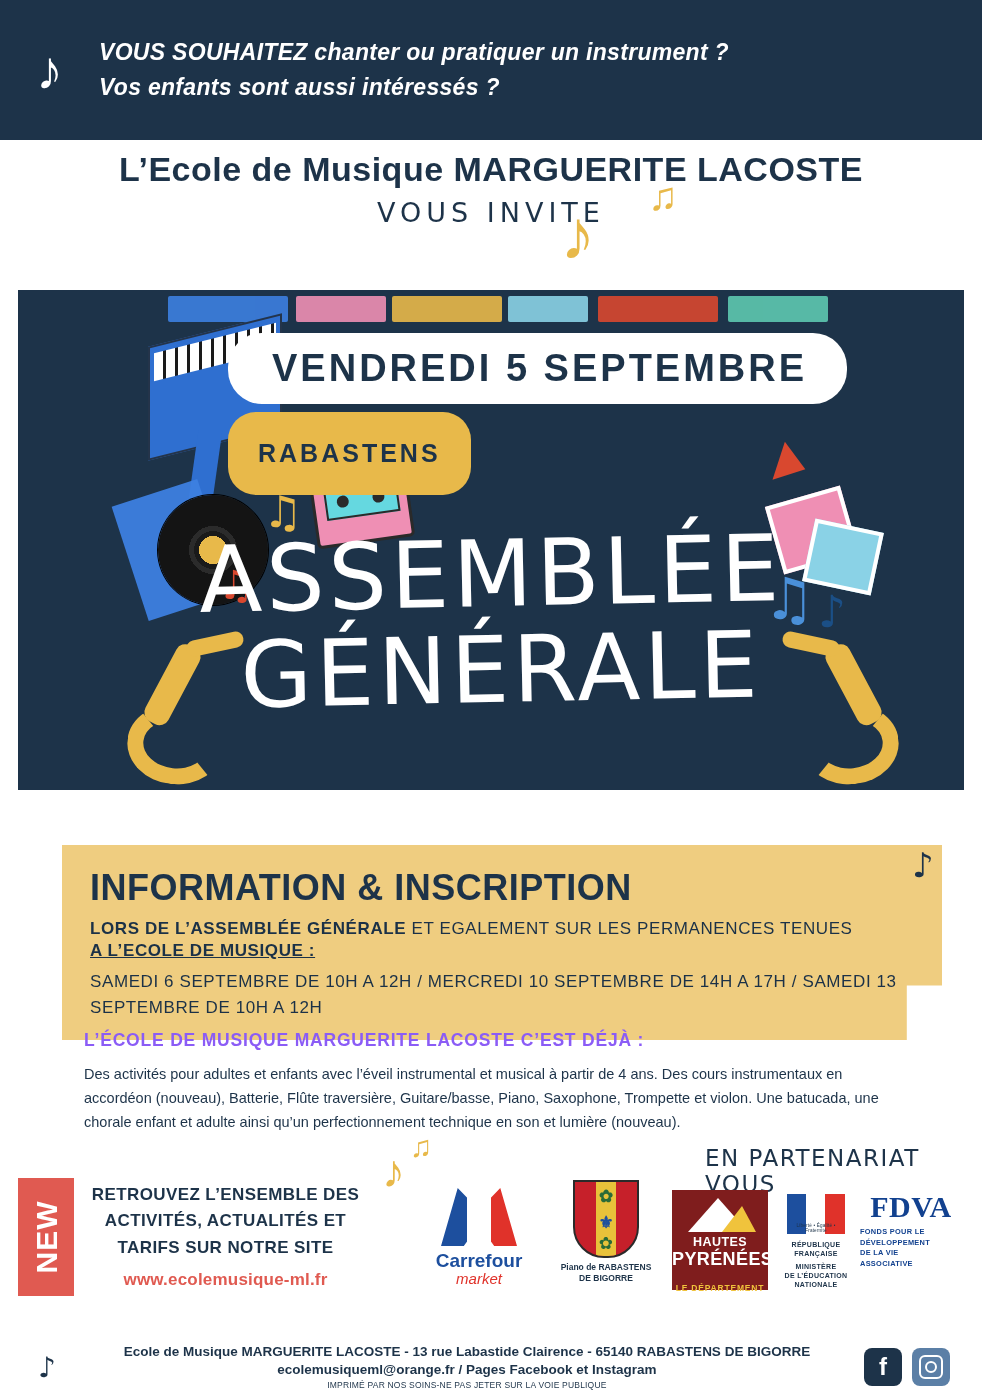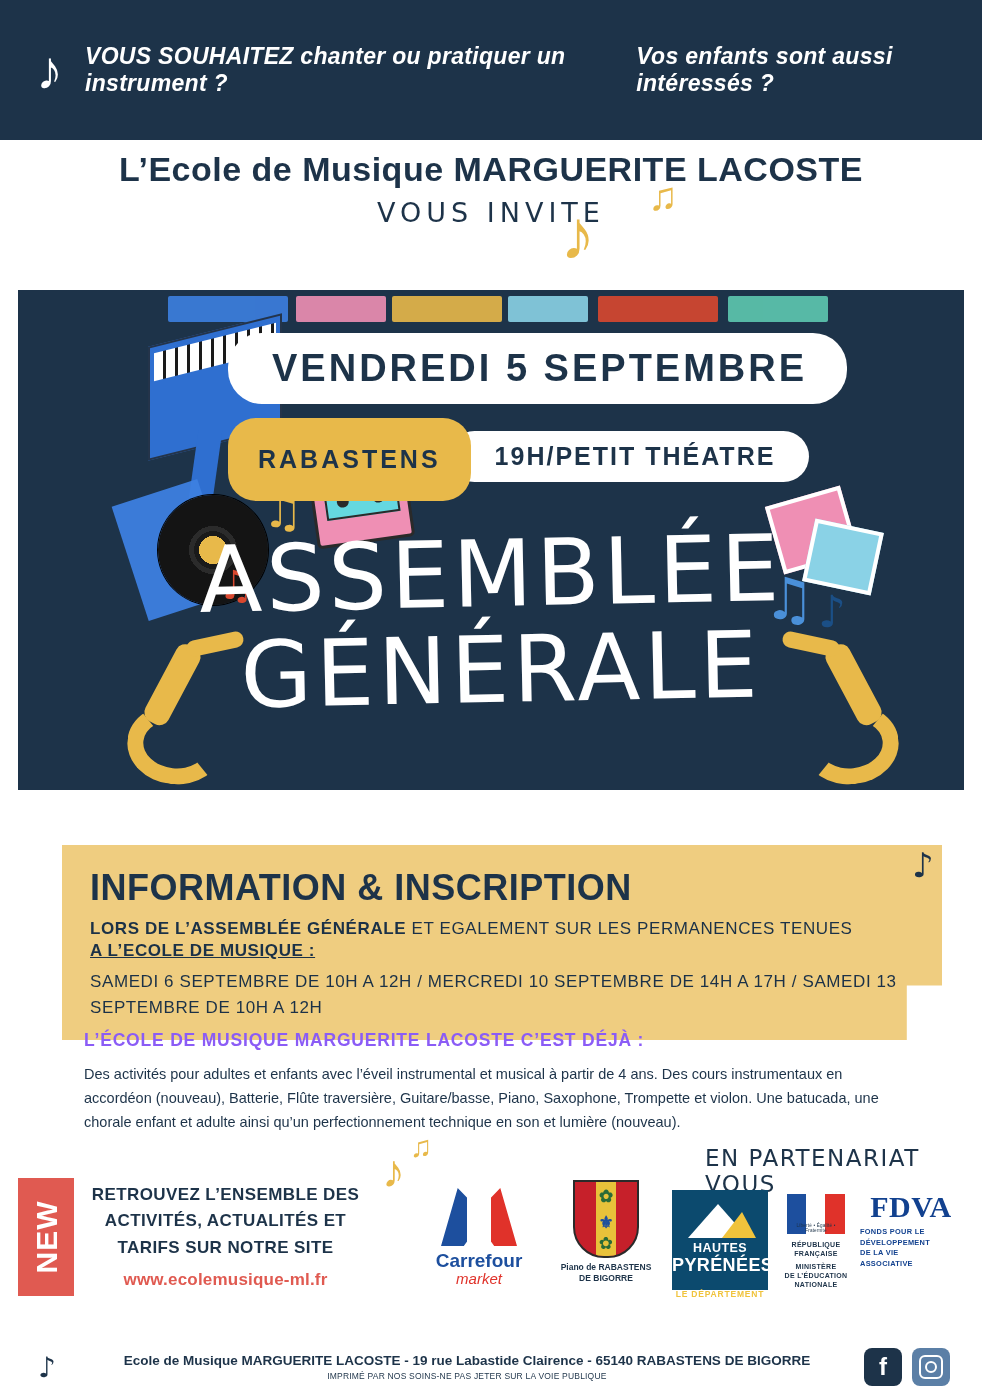--- a/index.html
+++ b/index.html
@@ -34,21 +34,23 @@
   }
   .top-banner .note-glyph {
     font-size: 54px;
     margin-left: 36px;
     margin-right: 22px;
     line-height: 1;
     color: #ffffff;
   }
   .top-banner .lines {
     display: flex;
+    flex-direction: column;
     gap: 8px;
+    margin-left: 14px;
   }
   .top-banner .l1, .top-banner .l2 {
     font-style: italic;
     font-weight: bold;
     font-size: 23px;
     letter-spacing: 0.3px;
   }
 
   
   .title-block {
@@ -244,21 +246,20 @@
   .place-pill {
     background: #e8b94a;
     color: #1d3349;
     border-radius: 28px;
     padding: 27px 30px;
     font-size: 25px;
     font-weight: bold;
     letter-spacing: 3px;
     position: relative;
     z-index: 3;
-    margin-top: 6px;
   }
   .time-pill {
     background: #ffffff;
     color: #1d3349;
     border-radius: 28px;
     padding: 11px 34px 11px 46px;
     margin-left: -22px;
     font-size: 25px;
     font-weight: bold;
     letter-spacing: 2px;
@@ -422,21 +423,21 @@
   }
   .blason .f {
     position: absolute; left: 50%; transform: translateX(-50%);
     color: #2a6b38; font-size: 17px;
   }
   .blason .f1 { top: 4px; }
   .blason .f2 { top: 27px; color: #1d4f9e;}
   .blason .f3 { top: 48px; }
   .mairie-label { font-size: 8.5px; font-weight: bold; color: #1d3349; margin-top: 4px; line-height: 1.25; }
 
-  .logo-hp { left: 672px; top: 1190px; width: 96px; height: 100px; background: #0c4a6e; padding-top: 10px;}
+  .logo-hp { left: 672px; top: 1190px; width: 96px; height: 100px; background: #7f1d1d; padding-top: 4px;}
   .hp-mtn { width: 72px; height: 38px; margin: 0 auto; position: relative;}
   .hp-mtn .peak {
     position: absolute; bottom: 0; left: 4px;
     width: 0; height: 0;
     border-left: 30px solid transparent;
     border-right: 30px solid transparent;
     border-bottom: 34px solid #ffffff;
   }
   .hp-mtn .peak2 {
     position: absolute; bottom: 0; right: 0;
@@ -567,21 +568,20 @@
 
     <div class="hero-note" style="left:245px; top:200px; color:#e8b94a; font-size:44px;">♫</div>
     <div class="hero-note" style="left:200px; top:275px; color:#d9482f; font-size:40px;">♫</div>
     <div class="hero-note" style="left:745px; top:280px; color:#4a90d9; font-size:58px;">♫</div>
     <div class="hero-note" style="left:800px; top:300px; color:#1b4f86; font-size:44px;">♪</div>
 
     <div class="date-row">
       <div class="date-pill">VENDREDI 5 SEPTEMBRE</div>
       <div class="date-sub">
         <div class="place-pill">RABASTENS</div>
-        <div class="time-pill">19H/PETIT THÉATRE</div>
       </div>
     </div>
 
     <div class="ag-title">
       <div class="ag-line1">ASSEMBLÉE</div>
       <div class="ag-line2">GÉNÉRALE</div>
     </div>
   </div>
 
   <div class="info-box">
@@ -653,21 +653,22 @@
     <div class="fdva-t">FDVA</div>
     <div class="fdva-sub" style="white-space:pre-line;">FONDS POUR LE
 DÉVELOPPEMENT
 DE LA VIE
 ASSOCIATIVE</div>
   </div>
 
   <div class="footer">
     <div class="fnote">♪</div>
     <div class="footer-text">
-      <div class="f1">Ecole de Musique MARGUERITE LACOSTE - 19 rue Labastide Clairence - 65140 RABASTENS DE BIGORRE</div>
+      <div class="f1">Ecole de Musique MARGUERITE LACOSTE - 13 rue Labastide Clairence - 65140 RABASTENS DE BIGORRE</div>
+      <div class="f2">ecolemusiqueml@orange.fr / Pages  Facebook et Instagram</div>
       <div class="f3">IMPRIMÉ PAR NOS SOINS-NE PAS JETER SUR LA VOIE PUBLIQUE</div>
     </div>
     <div class="social">
       <div class="sq">
           <span>f</span>
         </div>
       <div class="sq ig">
           <div class="ig-inner"></div>
         </div>
     </div>

